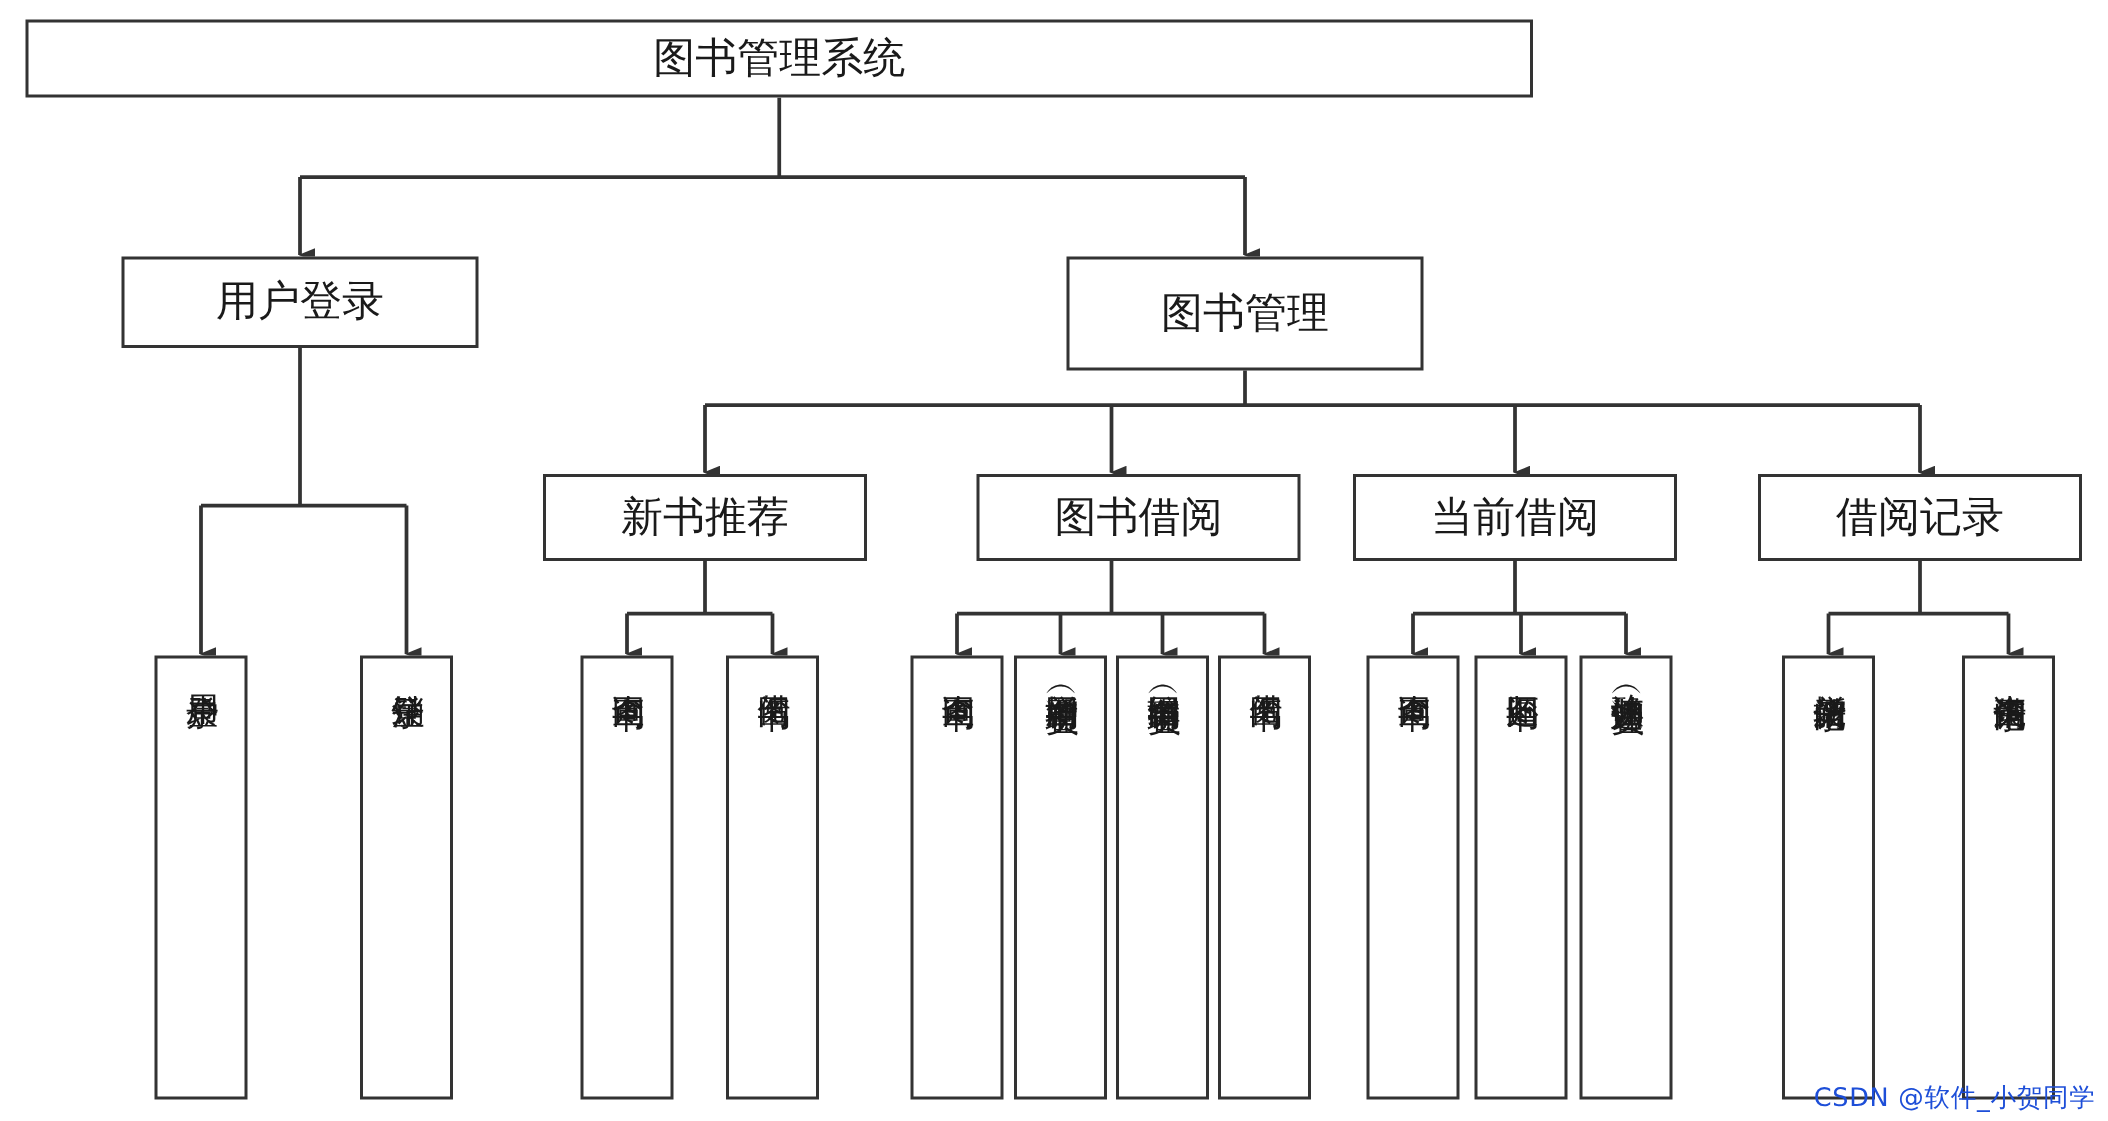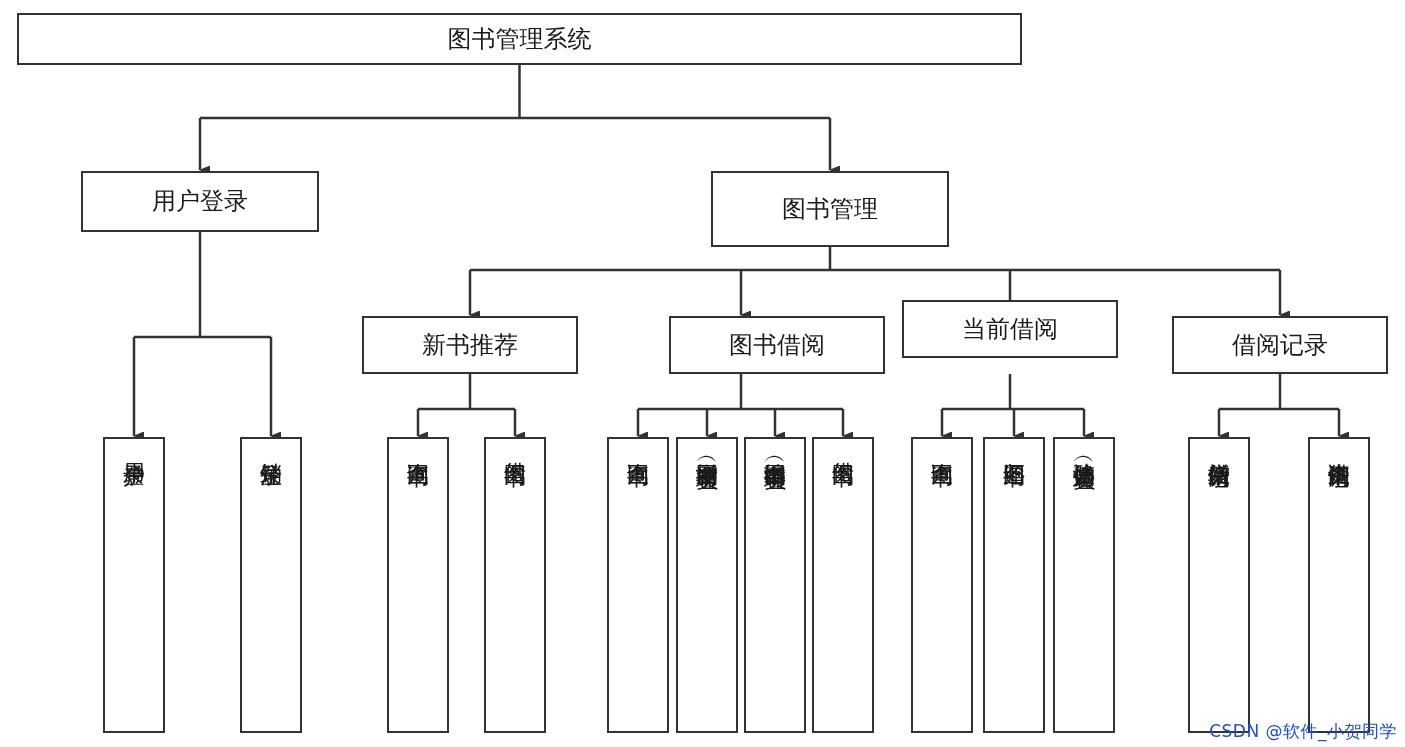--- a/index.html
+++ b/index.html
@@ -7,21 +7,21 @@
     font-family:"DejaVu Sans","Liberation Sans",sans-serif;
     width:1405px;height:747px;overflow:hidden;position:relative;
   }
   #canvas{position:absolute;left:0;top:0;width:1405px;height:747px;}
   .node-box{
     position:absolute;box-sizing:border-box;
     background:#ffffff;border:2px solid #333333;
     display:flex;align-items:center;justify-content:center;
     color:#1a1a1a;
   }
-  .node-box.horizontal{font-size:24px;line-height:1.1;}
+  .node-box.horizontal{font-size:28px;line-height:1.1;}
   .node-box.vertical{
     writing-mode:vertical-rl;text-orientation:upright;
     font-size:22px;line-height:1.45;letter-spacing:1px;
     padding-top:6px;padding-bottom:6px;
     align-items:center;justify-content:flex-start;
   }
   .node-label{white-space:pre;}
   .watermark{
     position:absolute;right:8px;bottom:4px;
     font-size:17px;color:#1d4ed8;letter-spacing:.5px;
@@ -80,24 +80,24 @@
     </div>
     <div class="node-box horizontal" style="left: 81px; top: 171px; width: 238px; height: 61px;">
       <span class="node-label">用户登录</span>
     </div>
     <div class="node-box horizontal" style="left: 711px; top: 171px; width: 238px; height: 76px;">
       <span class="node-label">图书管理</span>
     </div>
     <div class="node-box horizontal" style="left: 362px; top: 316px; width: 216px; height: 58px;">
       <span class="node-label">新书推荐</span>
     </div>
-    <div class="node-box horizontal" style="left: 669px; top: 316px; width: 216px; height: 58px;">
+    <div class="node-box horizontal" style="left: 651px; top: 316px; width: 216px; height: 58px;">
       <span class="node-label">图书借阅</span>
     </div>
-    <div class="node-box horizontal" style="left: 902px; top: 300px; width: 216px; height: 58px;">
+    <div class="node-box horizontal" style="left: 902px; top: 316px; width: 216px; height: 58px;">
       <span class="node-label">当前借阅</span>
     </div>
     <div class="node-box horizontal" style="left: 1172px; top: 316px; width: 216px; height: 58px;">
       <span class="node-label">借阅记录</span>
     </div>
     <div class="node-box vertical" style="left: 103px; top: 437px; width: 62px; height: 296px;">
       <span class="node-label">用户登录</span>
     </div>
     <div class="node-box vertical" style="left: 240px; top: 437px; width: 62px; height: 296px;">
       <span class="node-label">注销登录</span>

